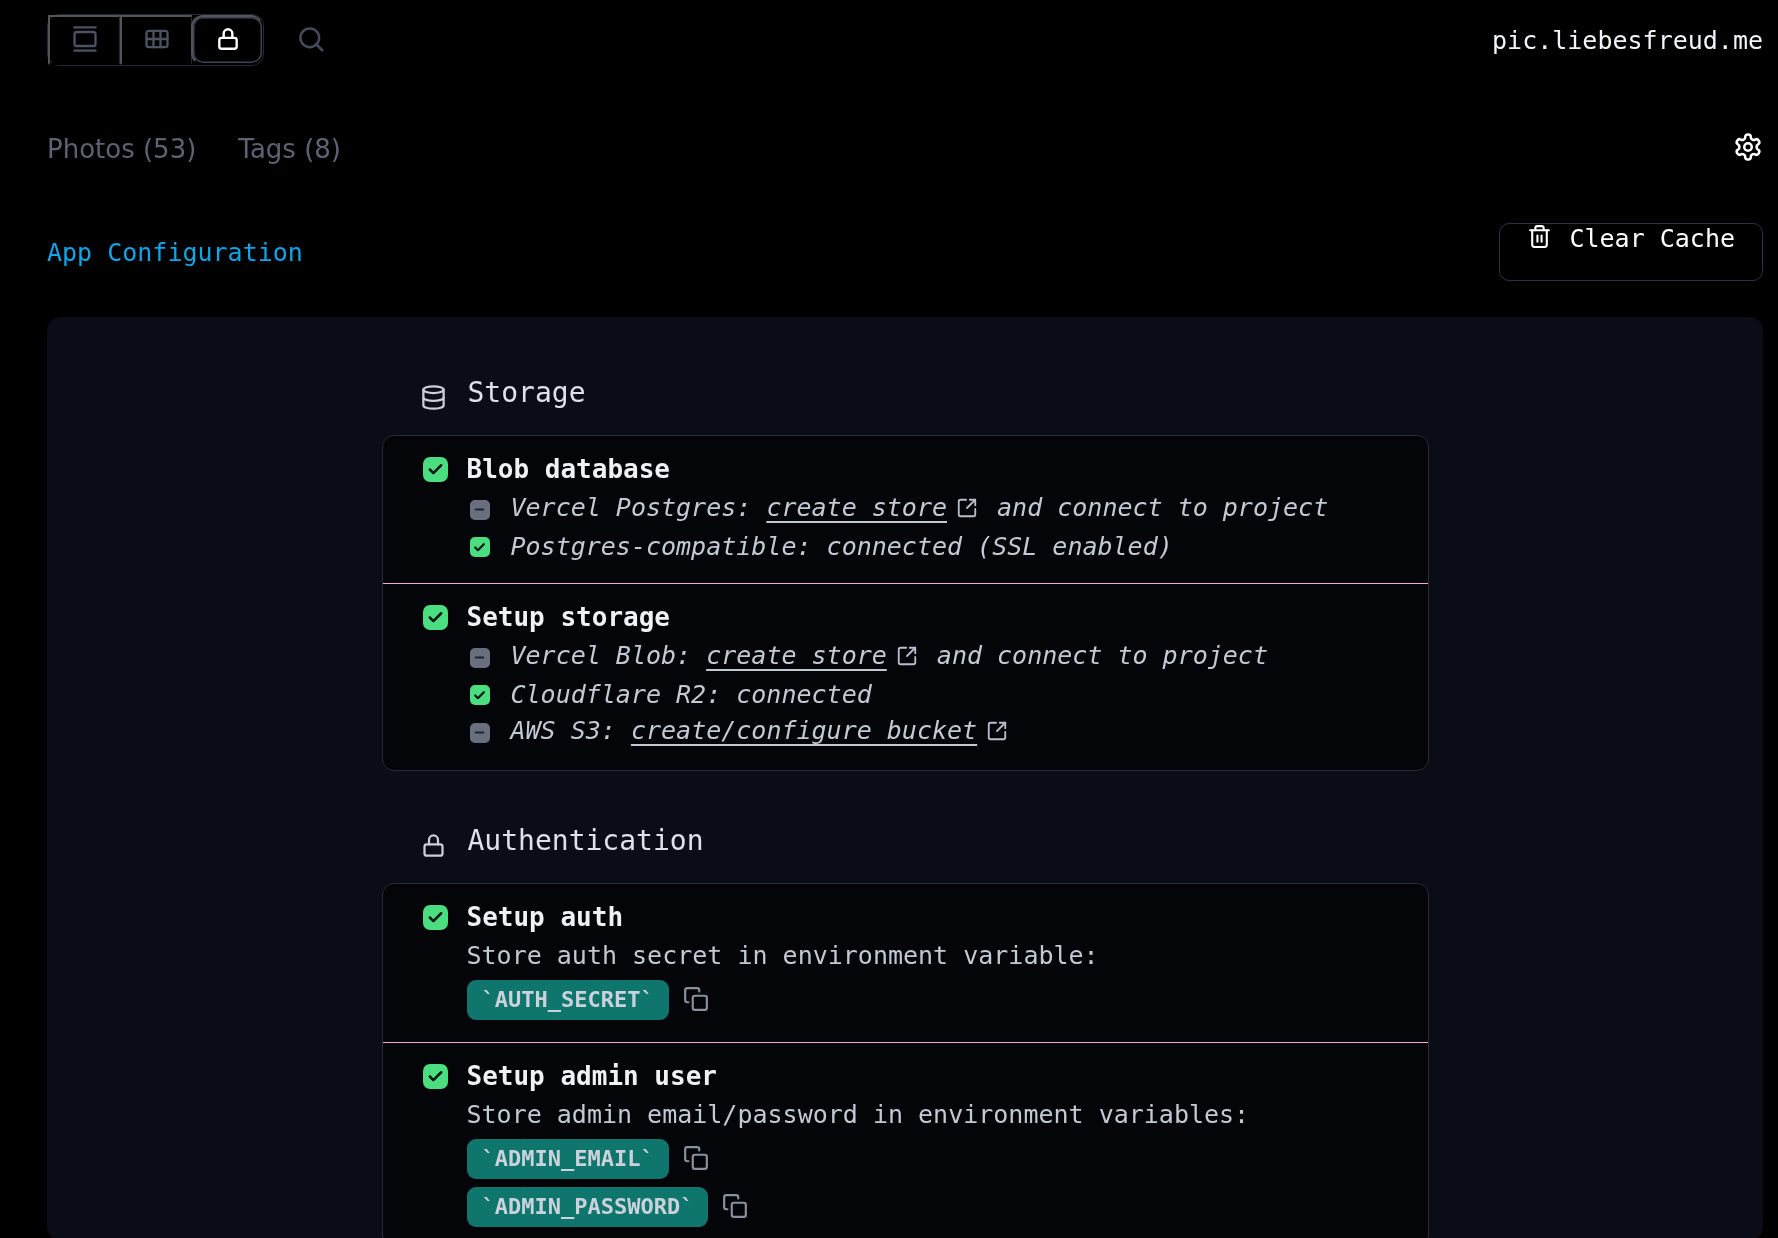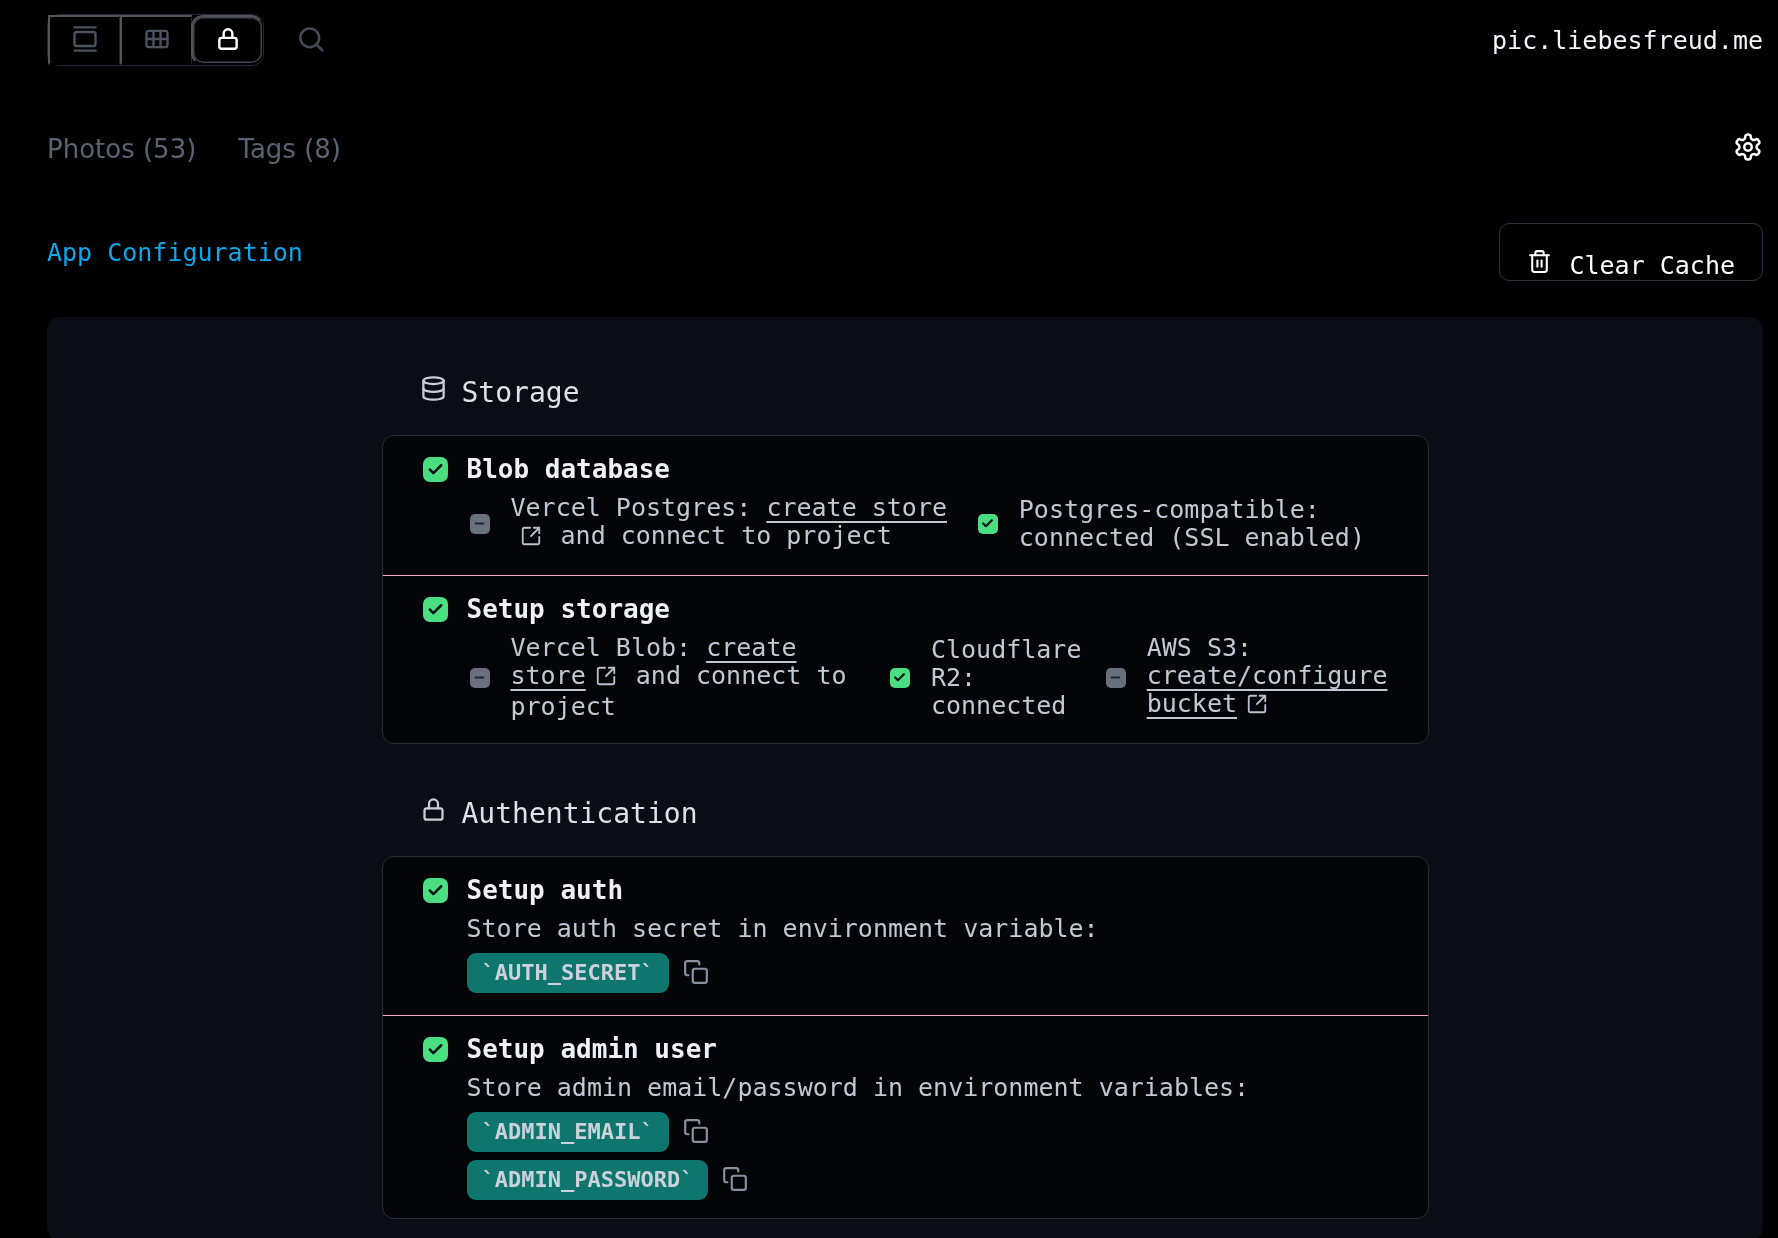--- a/index.html
+++ b/index.html
@@ -30,49 +30,49 @@
   .domain { font-size:25px; color:#f2f4f8; }
   .tab { font-size:26px; color:#5b H6373; color:#5b6373; line-height:30px; cursor:pointer; }
   .tabs-row { display:flex; justify-content:space-between; align-items:center; margin-top:66px; }
   .tabs-group { display:flex; gap:42px; font-family:"DejaVu Sans","Liberation Sans",sans-serif; }
   .gear-btn { background:transparent; border:none; color:#fff; display:flex; cursor:pointer; }
 
   
   .config-header { display:flex; justify-content:space-between; align-items:center; margin-top:58px; }
   .config-title { font-size:25px; color:#0ea5e9; font-weight:500; }
   .clear-cache {
-    display:flex; align-items:flex-end; gap:17px; height:58px; padding:0 27px;
+    display:flex; align-items:flex-start; gap:17px; height:58px; padding:0 27px;
     background:transparent; border:1px solid #2b3240; border-radius:10px;
     color:#fff; font-family:inherit; font-size:25px; cursor:pointer;
   }
 
   
   .panel { margin-top:36px; height:924px; background:#0a0d15; border-radius:14px; overflow:hidden; }
   .column { width:1047px; margin:0 auto; padding-top:58px; }
 
   .section + .section { margin-top:52px; }
-  .section-heading { display:flex; align-items:flex-start; gap:15px; padding-left:38px;
+  .section-heading { display:flex; align-items:flex-end; gap:21px; padding-left:38px;
                      margin-bottom:24px; color:#dde1e9; }
   .section-heading .icon { color:#c9ced8; display:flex; }
   .section-title { font-size:28px; line-height:36px; }
 
   .card { background:#030509; border:1px solid #272d38; border-radius:12px; }
   .group { padding:20px 40px 22px 40px; }
   .group.last { padding-bottom:18px; }
   .group + .group { border-top:1px solid #f9a8d4; }
 
   .group-title-row { display:flex; align-items:center; gap:19px; }
   .cb { display:flex; align-items:center; justify-content:center; flex-shrink:0; }
   .cb-lg { width:25px; height:25px; border-radius:7px; }
   .cb-sm { width:20px; height:20px; border-radius:5px; }
   .cb-green { background:#4ade80; }
   .cb-gray  { background:#69707d; }
   .group-title { font-size:26px; font-weight:bold; color:#eef1f5; line-height:26px; }
 
-  .sub-list { margin:12px 0 0 47px; display:flex; flex-direction:row; gap:8px; }
+  .sub-list { margin:12px 0 0 47px; display:flex; flex-direction:column; gap:8px;font-style:italic; }
   .sub-item { display:flex; align-items:center; gap:21px; }
   .sub-text { font-size:25px; line-height:28px; color:#c3c9d3; }
   .sub-text a { color:#c3c9d3; text-decoration:underline; text-underline-offset:5px; cursor:pointer; }
   .ext-icon { display:inline-block; vertical-align:-3px; margin:0 4px 0 9px; color:#b9bfca; }
 
   .group-body { margin-left:44px; }
   .group-desc { margin-top:12px; font-size:25px; line-height:28px; color:#c3c9d3; }
   .chip-row { display:flex; align-items:center; gap:14px; margin-top:10px; }
   .chip-row + .chip-row { margin-top:8px; }
   .chip {

